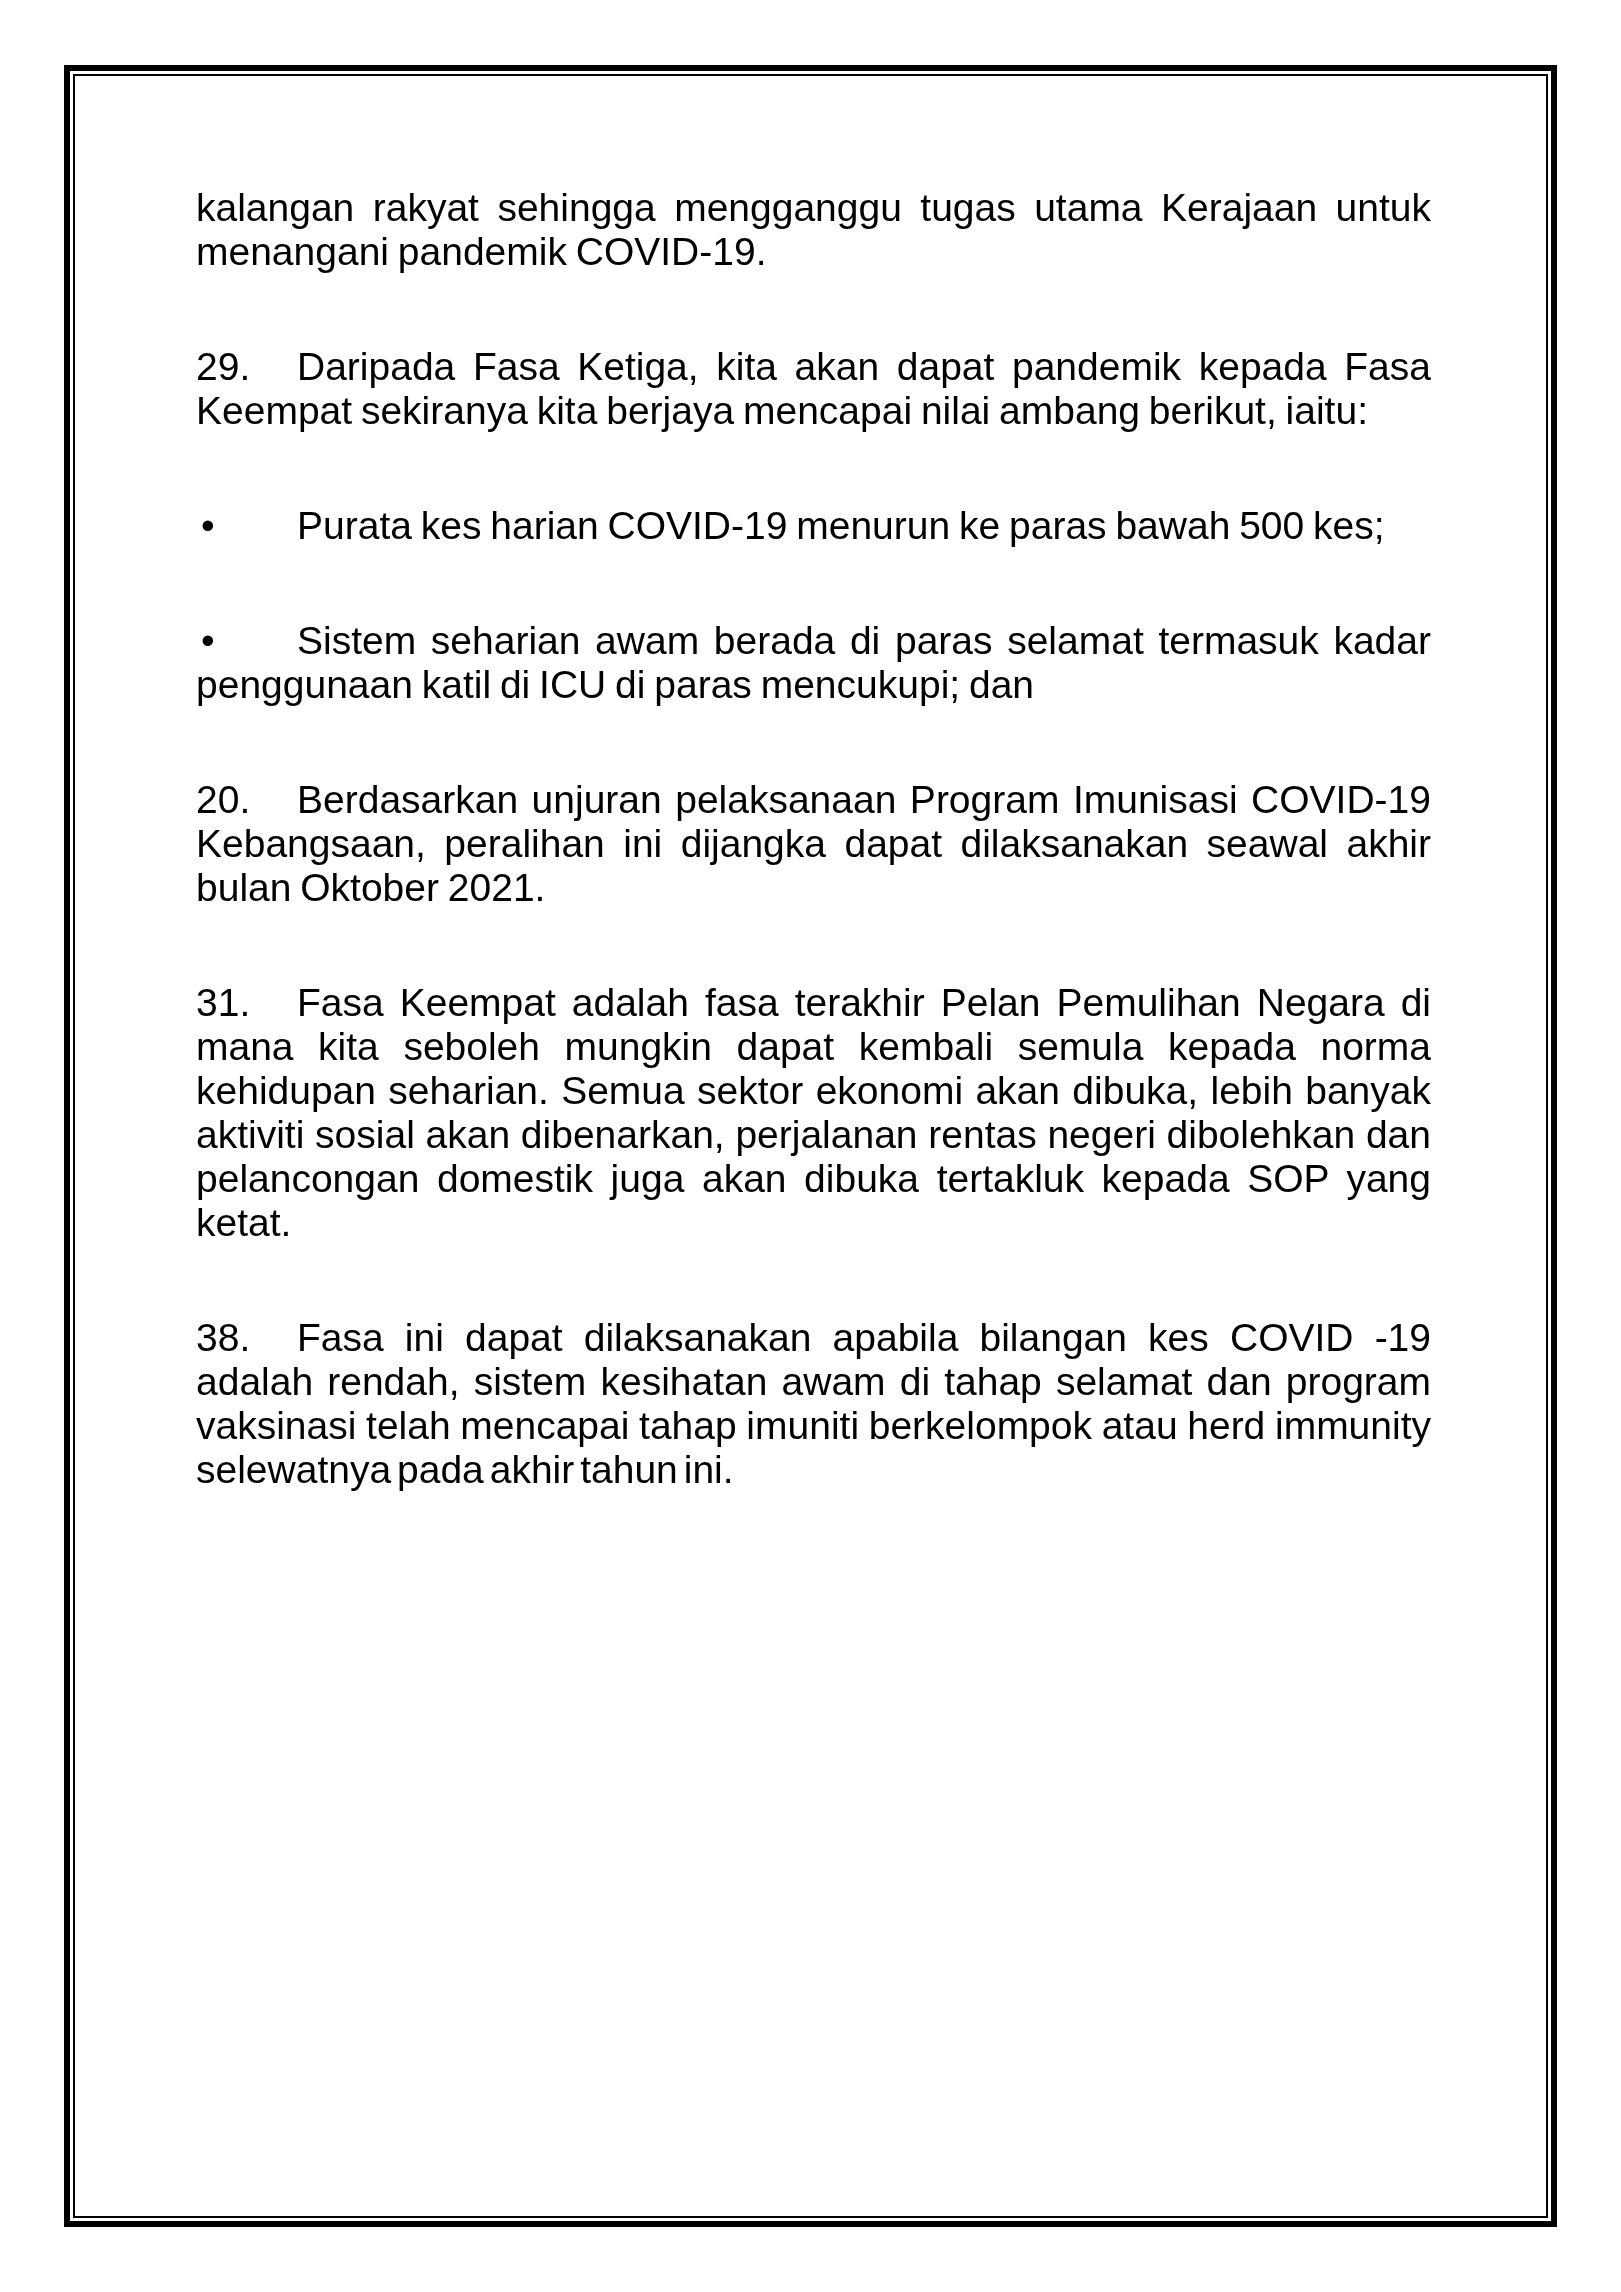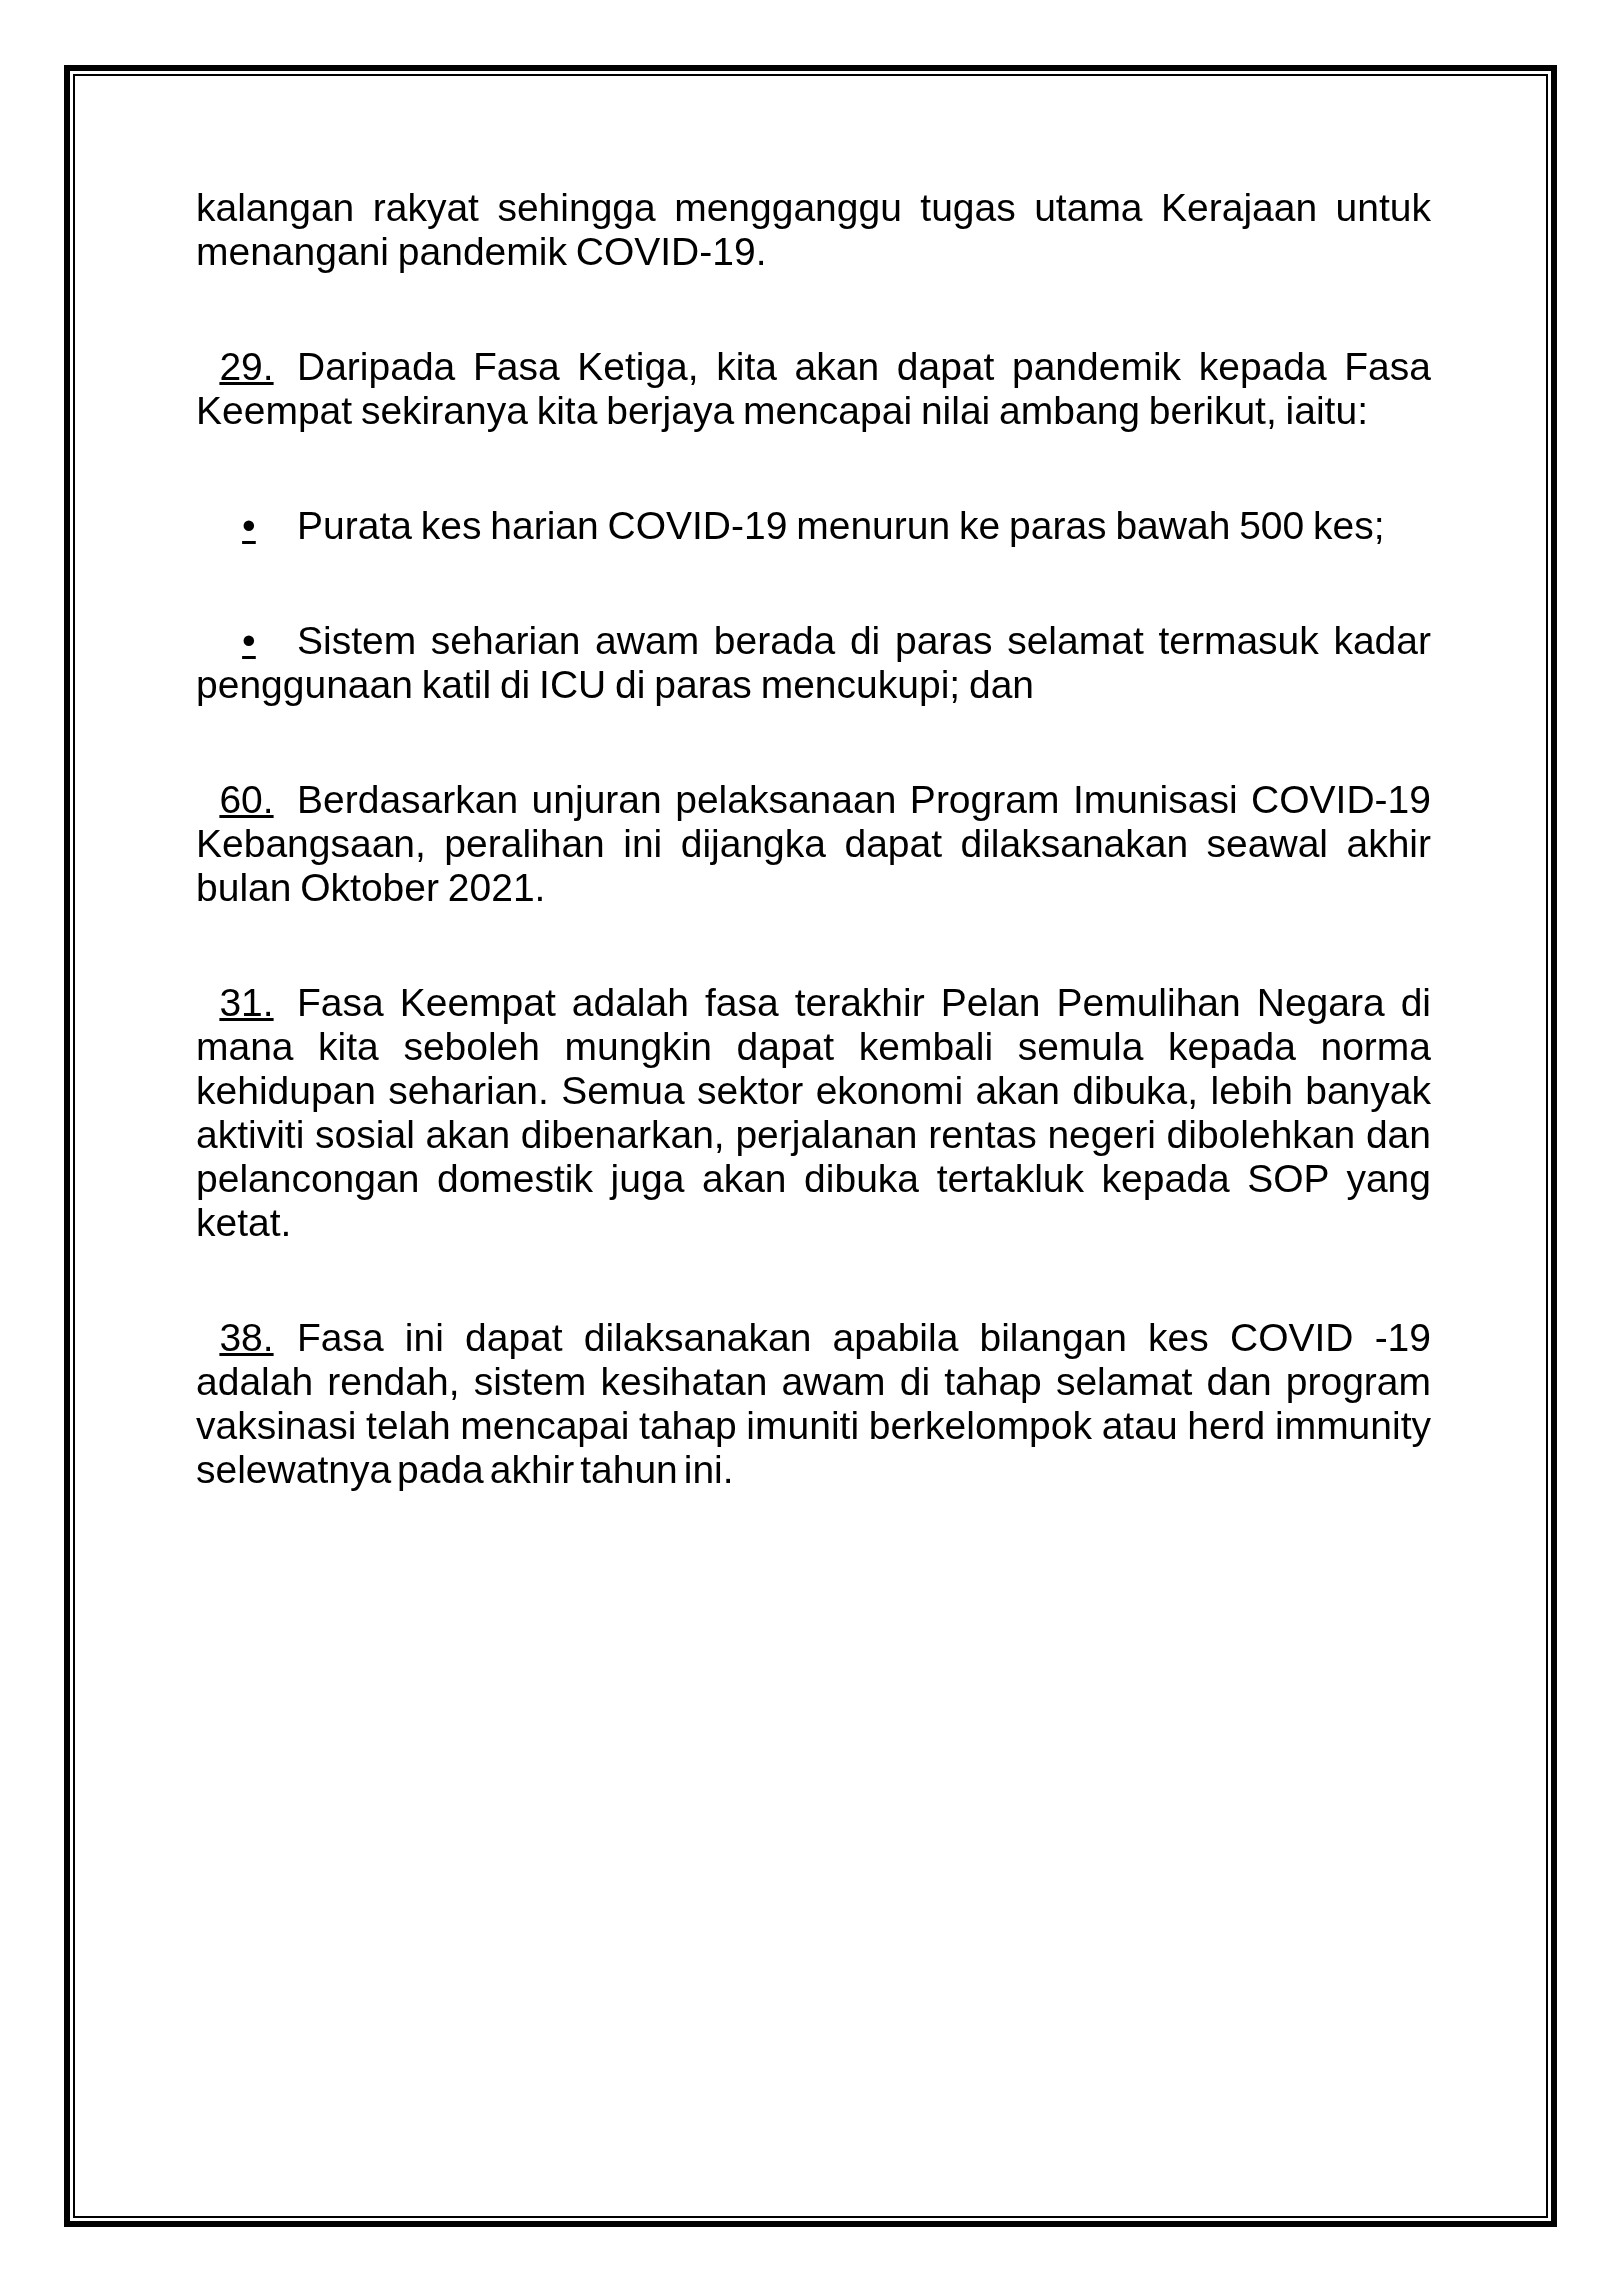--- a/index.html
+++ b/index.html
@@ -46,22 +46,21 @@
   }
   .para:last-child {
     margin-bottom: 0;
     
     word-spacing: -4.9px;
   }
   .marker {
     display: inline-block;
     width: 101px;
     box-sizing: border-box;
-    text-align: center;
-    text-decoration: underline;
+    text-align: left;
   }
   .marker.bullet {
     padding-left: 4.9px;
   }
 </style>
 </head>
 <body>
 
 <div class="page">
   <div class="frame-outer">
@@ -70,20 +69,20 @@
   <div class="content">
   <p class="para"><span class="para-text">kalangan rakyat sehingga mengganggu tugas utama Kerajaan untuk menangani pandemik COVID-19.</span></p>
 
   <p class="para"><span class="marker">29.</span><span class="para-text">Daripada Fasa Ketiga, kita akan dapat pandemik kepada Fasa Keempat sekiranya kita berjaya mencapai nilai ambang berikut, iaitu:</span></p>
 
   <p class="para"><span class="marker bullet">•</span><span class="para-text">Purata kes harian COVID-19 menurun ke paras bawah 500 kes;</span></p>
 
   <p class="para"><span class="marker bullet">•</span><span class="para-text">Sistem seharian awam berada di paras selamat termasuk kadar penggunaan katil di ICU di paras mencukupi; dan</span></p>
 
 
-  <p class="para"><span class="marker">60.</span><span class="para-text">Berdasarkan unjuran pelaksanaan Program Imunisasi COVID-19 Kebangsaan, peralihan ini dijangka dapat dilaksanakan seawal akhir bulan Oktober 2021.</span></p>
+  <p class="para"><span class="marker">20.</span><span class="para-text">Berdasarkan unjuran pelaksanaan Program Imunisasi COVID-19 Kebangsaan, peralihan ini dijangka dapat dilaksanakan seawal akhir bulan Oktober 2021.</span></p>
 
   <p class="para"><span class="marker">31.</span><span class="para-text">Fasa Keempat adalah fasa terakhir Pelan Pemulihan Negara di mana kita seboleh mungkin dapat kembali semula kepada norma kehidupan seharian. Semua sektor ekonomi akan dibuka, lebih banyak aktiviti sosial akan dibenarkan, perjalanan rentas negeri dibolehkan dan pelancongan domestik juga akan dibuka tertakluk kepada SOP yang ketat.</span></p>
 
   <p class="para"><span class="marker">38.</span><span class="para-text">Fasa ini dapat dilaksanakan apabila bilangan kes COVID -19 adalah rendah, sistem kesihatan awam di tahap selamat dan program vaksinasi telah mencapai tahap imuniti berkelompok atau herd immunity selewatnya pada akhir tahun ini.</span></p>
 </div>
 </div>
 
 
 </body></html>

